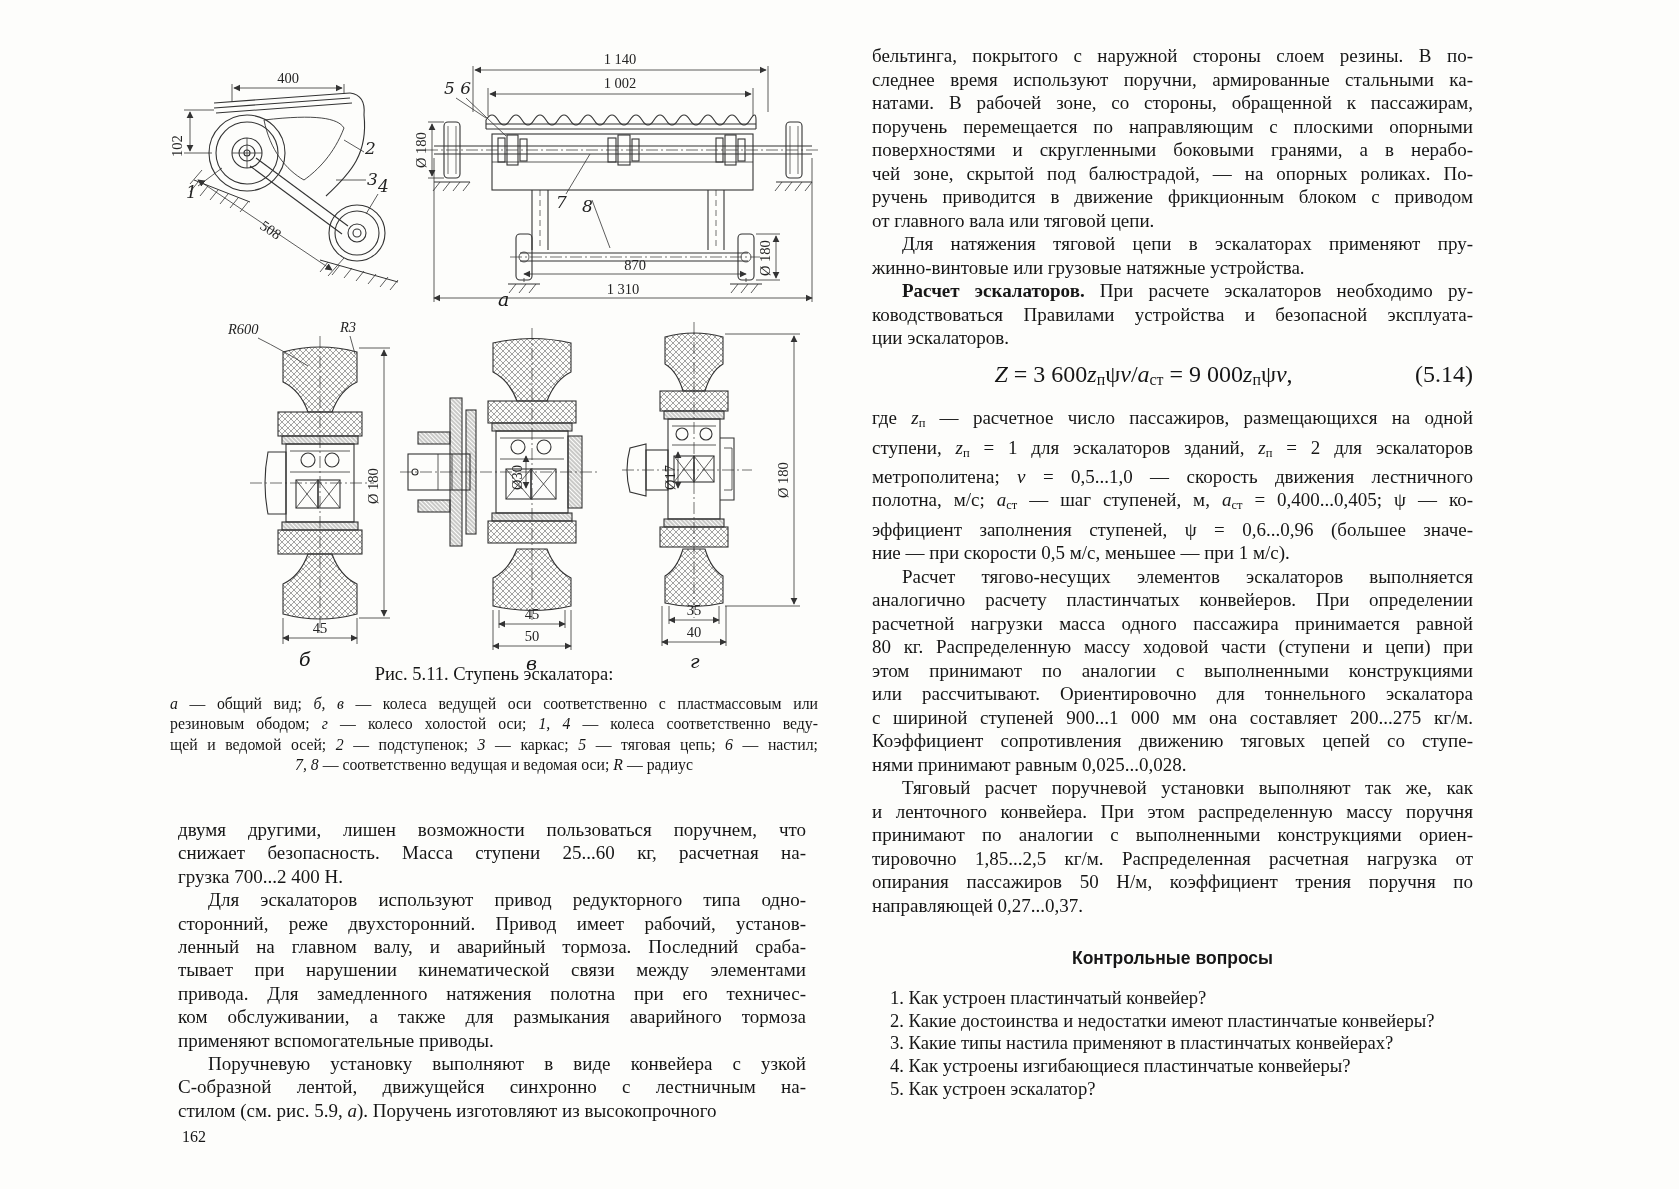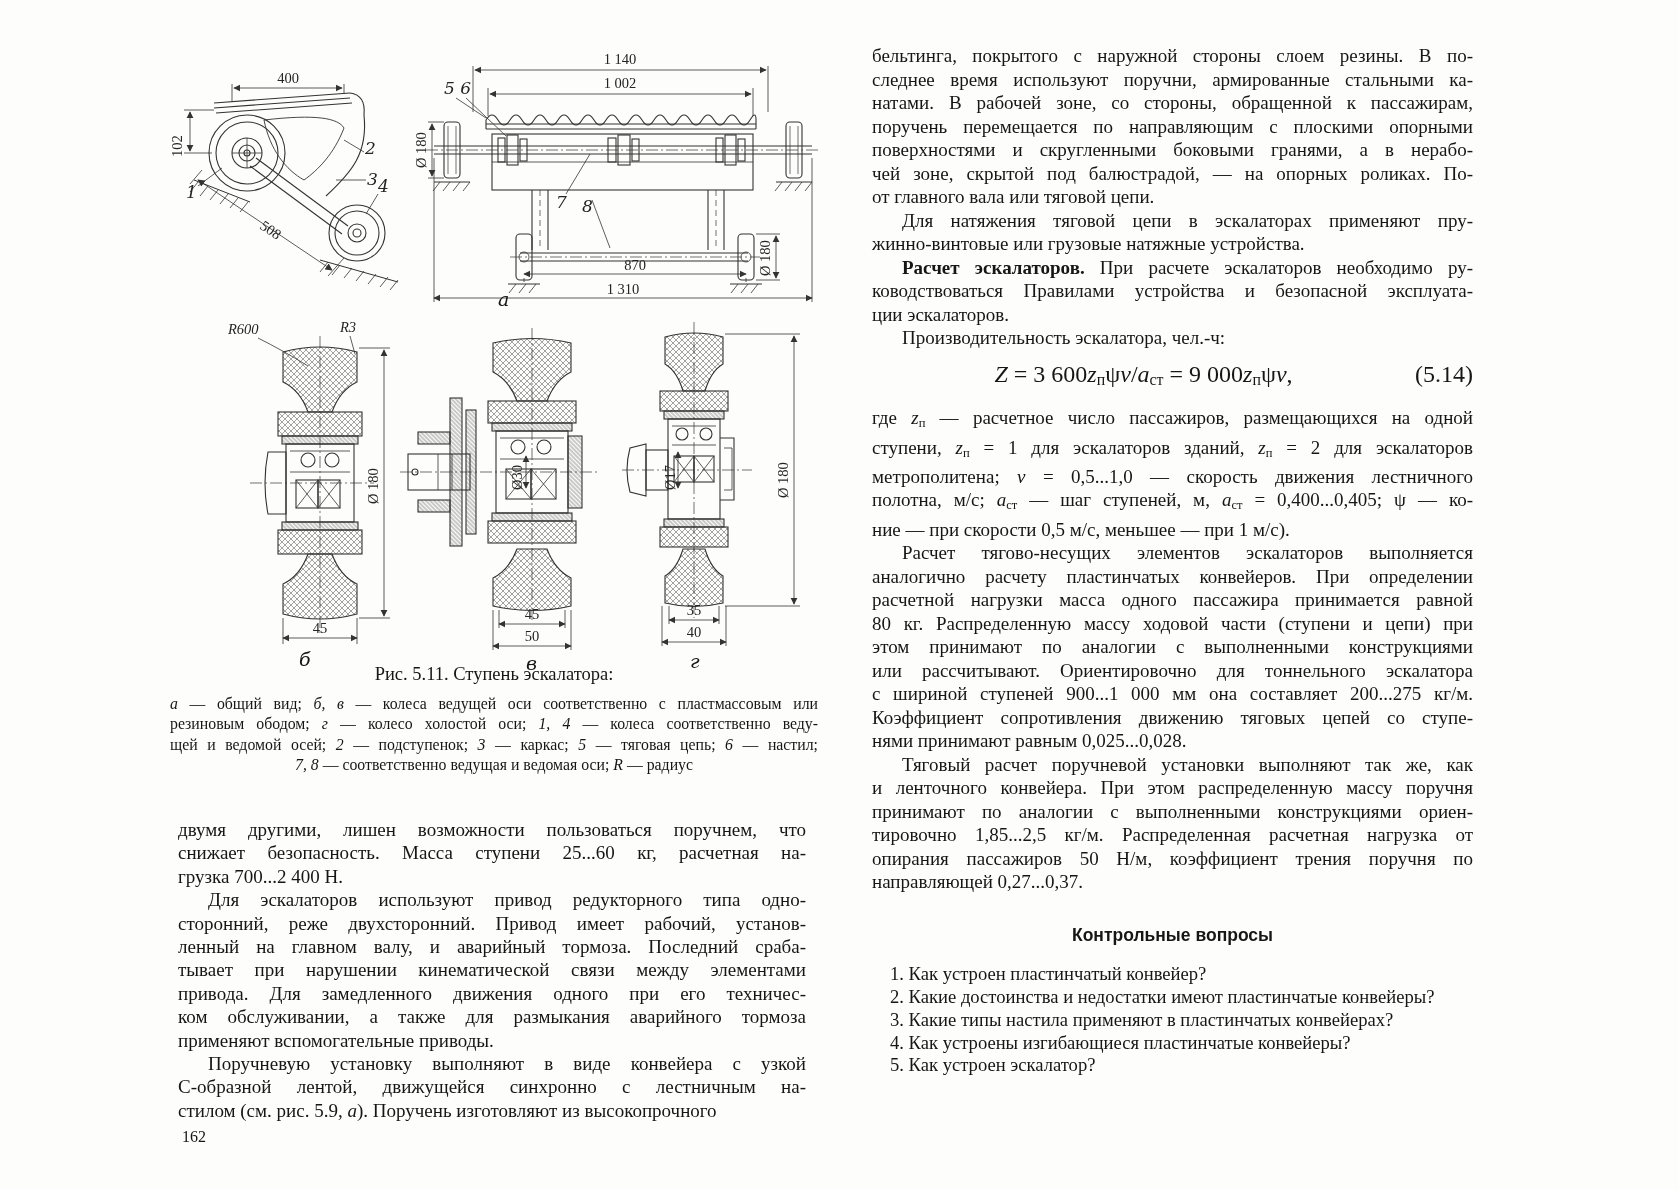--- a/index.html
+++ b/index.html
@@ -350,66 +350,65 @@
   <div class="para">
       <div class="tl"><span>двумя другими, лишен возможности пользоваться поручнем, что</span></div>
       <div class="tl"><span>снижает безопасность. Масса ступени 25...60 кг, расчетная на-</span></div>
       <div class="tl last"><span>грузка 700...2 400 Н.</span></div>
     </div>
   <div class="para">
       <div class="tl ind"><span>Для эскалаторов используют привод редукторного типа одно-</span></div>
       <div class="tl"><span>сторонний, реже двухсторонний. Привод имеет рабочий, установ-</span></div>
       <div class="tl"><span>ленный на главном валу, и аварийный тормоза. Последний сраба-</span></div>
       <div class="tl"><span>тывает при нарушении кинематической связи между элементами</span></div>
-      <div class="tl"><span>привода. Для замедленного движения одного при его техничес-</span></div>
+      <div class="tl"><span>привода. Для замедленного натяжения полотна при его техничес-</span></div>
       <div class="tl"><span>ком обслуживании, а также для размыкания аварийного тормоза</span></div>
       <div class="tl last"><span>применяют вспомогательные приводы.</span></div>
     </div>
   <div class="para">
       <div class="tl ind"><span>Поручневую установку выполняют в виде конвейера с узкой</span></div>
       <div class="tl"><span>С-образной лентой, движущейся синхронно с лестничным на-</span></div>
       <div class="tl last"><span>стилом (см. рис. 5.9, </span><span class="ii">а</span><span>). Поручень изготовляют из высокопрочного</span></div>
     </div>
 </div>
 
 <div class="abs pagenum">162</div>
 
 <div class="abs rightcol">
   <div class="para">
       <div class="tl"><span>бельтинга, покрытого с наружной стороны слоем резины. В по-</span></div>
       <div class="tl"><span>следнее время используют поручни, армированные стальными ка-</span></div>
       <div class="tl"><span>натами. В рабочей зоне, со стороны, обращенной к пассажирам,</span></div>
       <div class="tl"><span>поручень перемещается по направляющим с плоскими опорными</span></div>
       <div class="tl"><span>поверхностями и скругленными боковыми гранями, а в нерабо-</span></div>
       <div class="tl"><span>чей зоне, скрытой под балюстрадой, — на опорных роликах. По-</span></div>
+      <div class="tl"><span>ручень приводится в движение фрикционным блоком с приводом</span></div>
       <div class="tl last"><span>от главного вала или тяговой цепи.</span></div>
     </div>
   <div class="para">
       <div class="tl ind"><span>Для натяжения тяговой цепи в эскалаторах применяют пру-</span></div>
       <div class="tl last"><span>жинно-винтовые или грузовые натяжные устройства.</span></div>
     </div>
   <div class="para">
       <div class="tl ind"><span class="bb">Расчет эскалаторов.</span><span> При расчете эскалаторов необходимо ру-</span></div>
       <div class="tl"><span>ководствоваться Правилами устройства и безопасной эксплуата-</span></div>
       <div class="tl last"><span>ции эскалаторов.</span></div>
-    </div>
-  <div class="para">
-      <div class="tl last ind"><span>Производительность эскалатора, чел.-ч:</span></div>
     </div>
 
   <div class="formula">
     <span class="fx"><span class="ii">Z</span><span> = 3 600</span><span class="ii">z</span><span class="sub">п</span><span>ψ</span><span class="ii">v</span><span>/</span><span class="ii">a</span><span class="sub">ст</span><span> = 9 000</span><span class="ii">z</span><span class="sub">п</span><span>ψ</span><span class="ii">v</span><span>,</span></span>
     <span class="fnum">(5.14)</span>
   </div>
 
   <div class="para">
       <div class="tl"><span>где </span><span class="ii">z</span><span class="sub">п</span><span> — расчетное число пассажиров, размещающихся на одной</span></div>
       <div class="tl"><span>ступени, </span><span class="ii">z</span><span class="sub">п</span><span> = 1 для эскалаторов зданий, </span><span class="ii">z</span><span class="sub">п</span><span> = 2 для эскалаторов</span></div>
       <div class="tl"><span>метрополитена; </span><span class="ii">v</span><span> = 0,5...1,0 — скорость движения лестничного</span></div>
       <div class="tl"><span>полотна, м/с; </span><span class="ii">a</span><span class="sub">ст</span><span> — шаг ступеней, м, </span><span class="ii">a</span><span class="sub">ст</span><span> = 0,400...0,405; ψ — ко-</span></div>
+      <div class="tl"><span>эффициент заполнения ступеней, ψ = 0,6...0,96 (большее значе-</span></div>
       <div class="tl last"><span>ние — при скорости 0,5 м/с, меньшее — при 1 м/с).</span></div>
     </div>
   <div class="para">
       <div class="tl ind"><span>Расчет тягово-несущих элементов эскалаторов выполняется</span></div>
       <div class="tl"><span>аналогично расчету пластинчатых конвейеров. При определении</span></div>
       <div class="tl"><span>расчетной нагрузки масса одного пассажира принимается равной</span></div>
       <div class="tl"><span>80 кг. Распределенную массу ходовой части (ступени и цепи) при</span></div>
       <div class="tl"><span>этом принимают по аналогии с выполненными конструкциями</span></div>
       <div class="tl"><span>или рассчитывают. Ориентировочно для тоннельного эскалатора</span></div>
       <div class="tl"><span>с шириной ступеней 900...1 000 мм она составляет 200...275 кг/м.</span></div>

